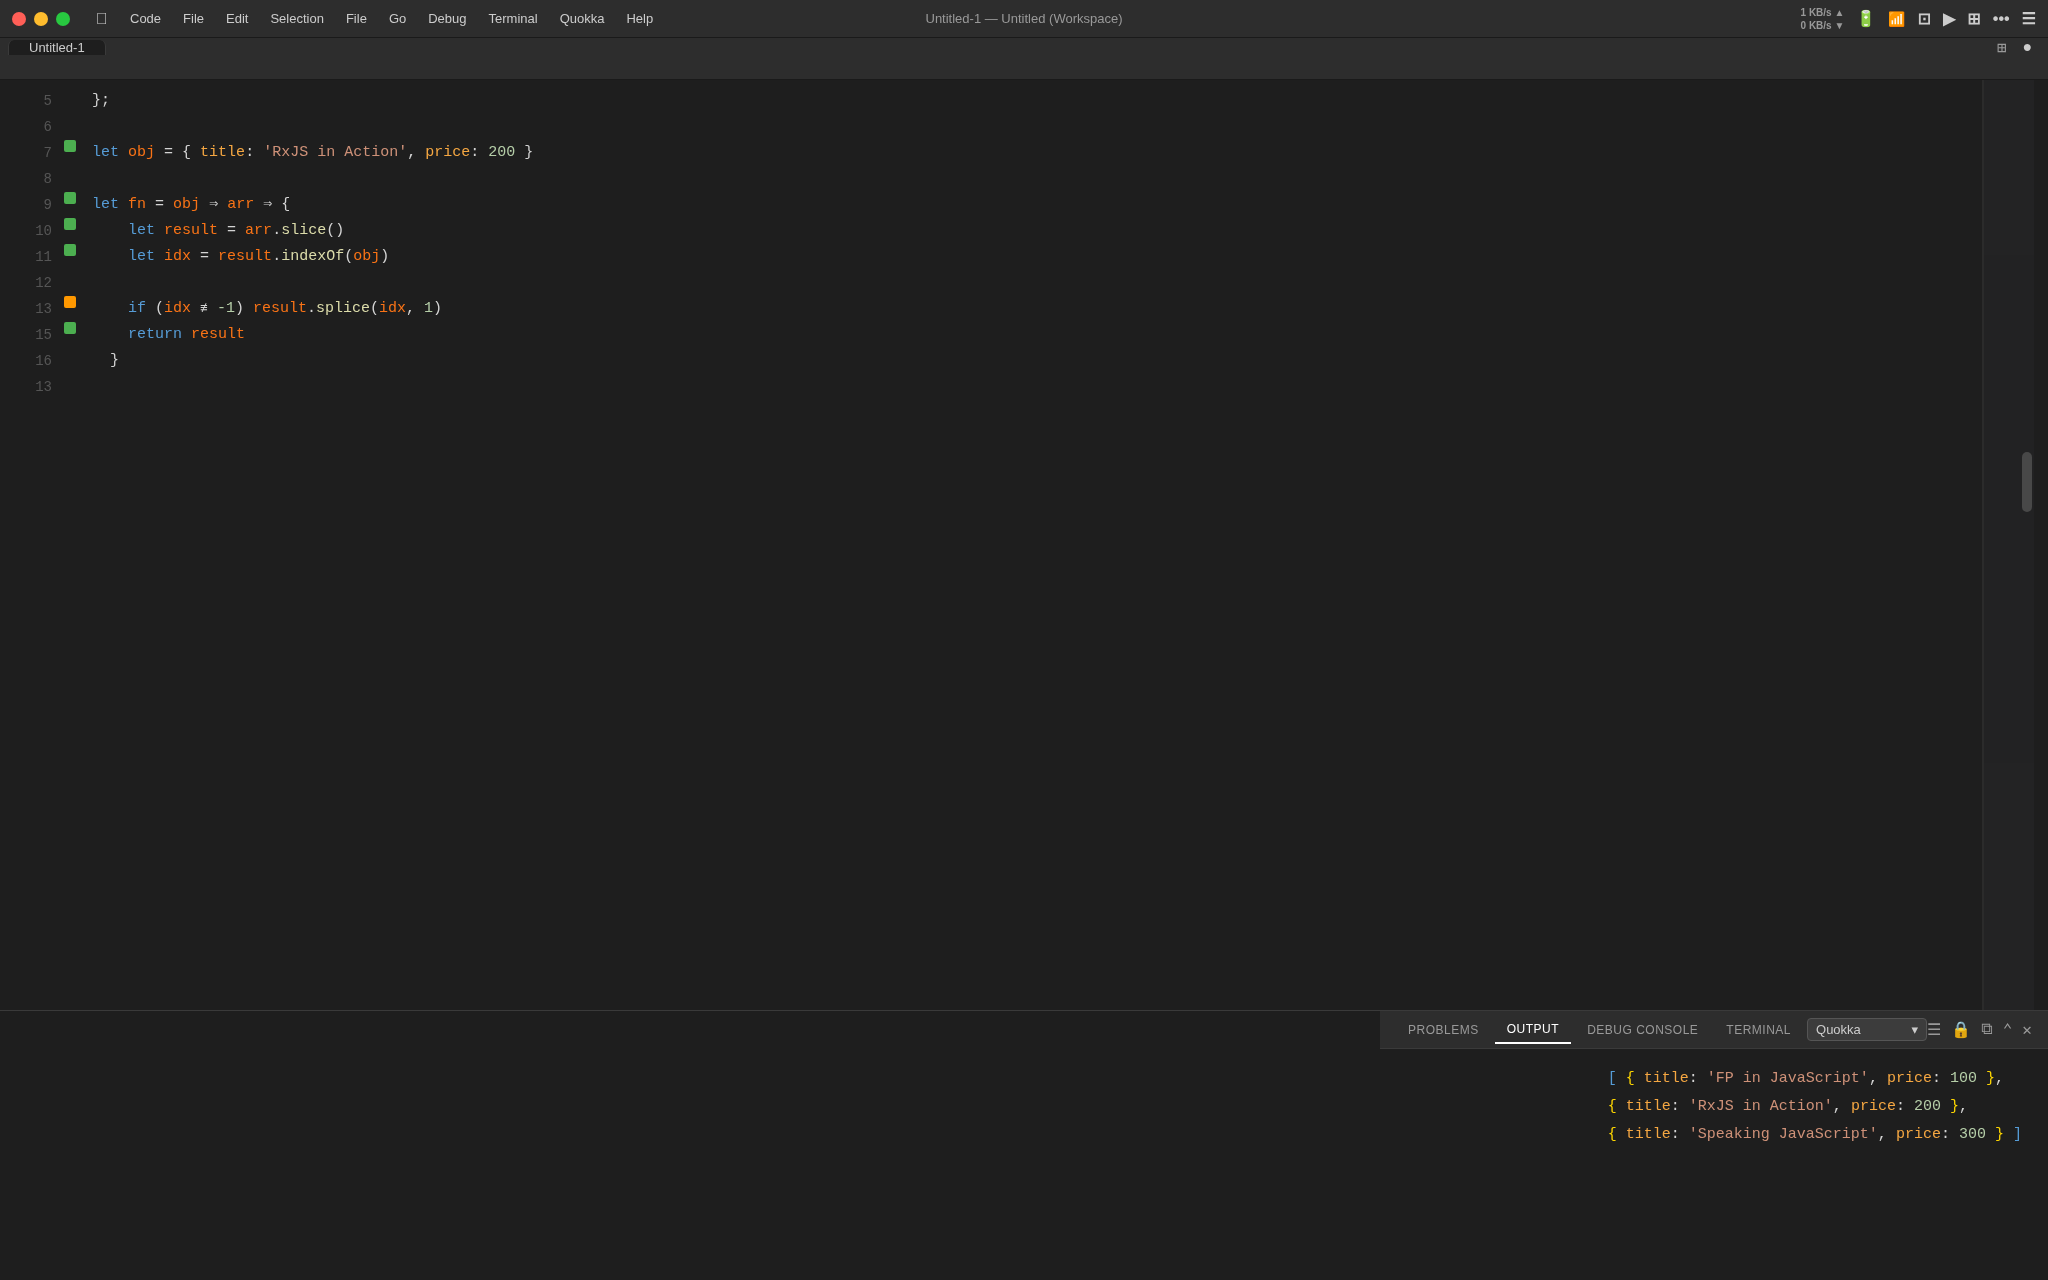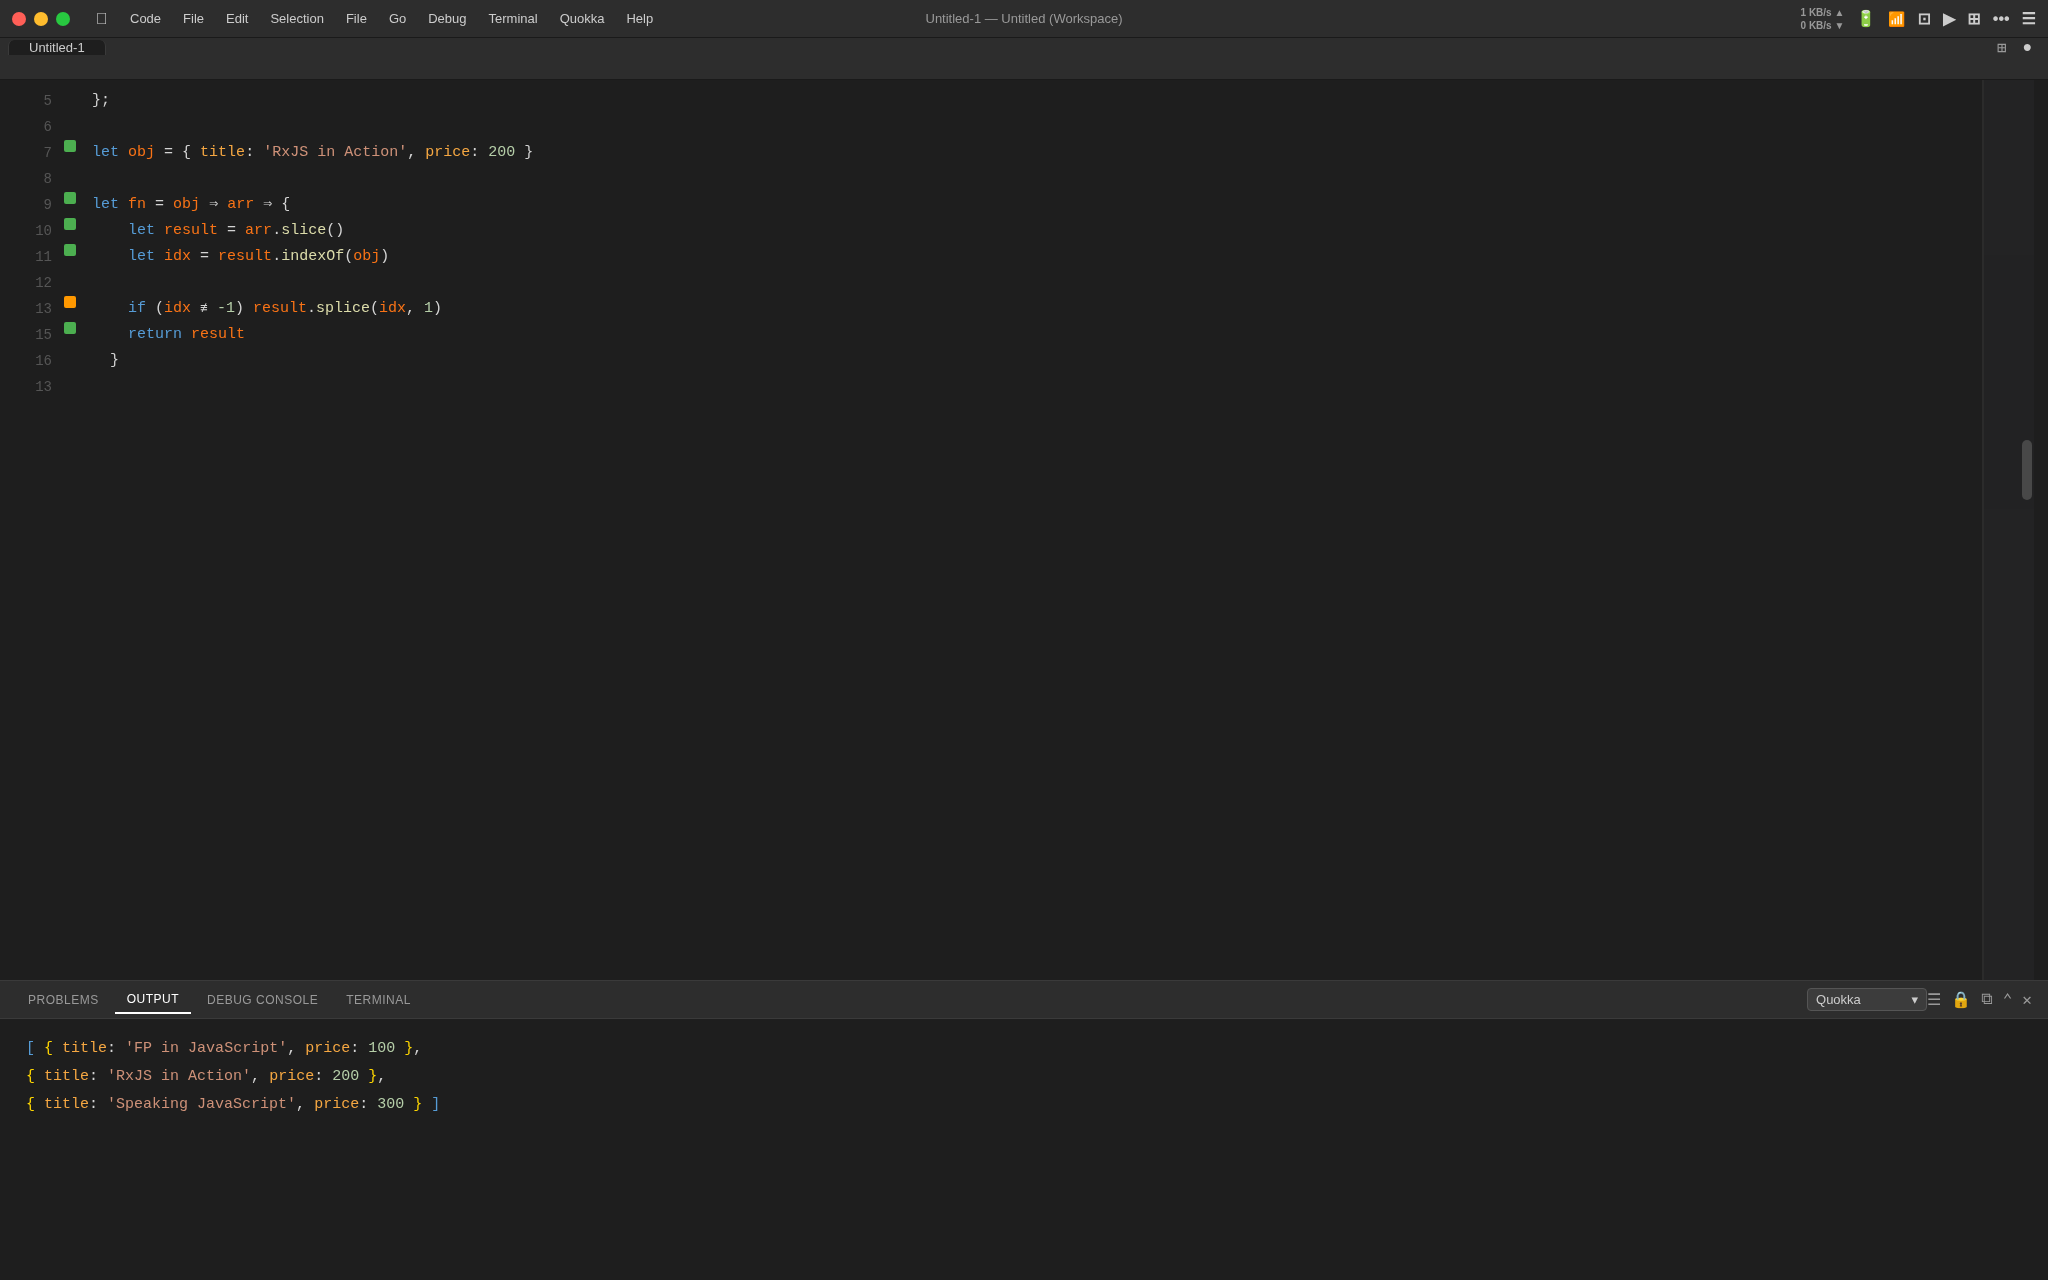--- a/index.html
+++ b/index.html
@@ -200,23 +200,24 @@
     .num { color: #b5cea8; }       
     .punc { color: #d4d4d4; }       
     .method { color: #dcdcaa; }     
     .arrow { color: #d4d4d4; }      
     .obj-key { color: #f5a742; }
 
     
     .panel {
       background: #1e1e1e;
       border-top: 1px solid #3a3a3a;
-      height: 300px;
+      height: 270px;
       display: flex;
       flex-direction: column;
+      align-items: flex-end;
     }
 
     .panel-tabs {
       display: flex;
       align-items: center;
       background: #2d2d2d;
       height: 38px;
       border-bottom: 1px solid #3a3a3a;
       padding: 0 16px;
       gap: 4px;

